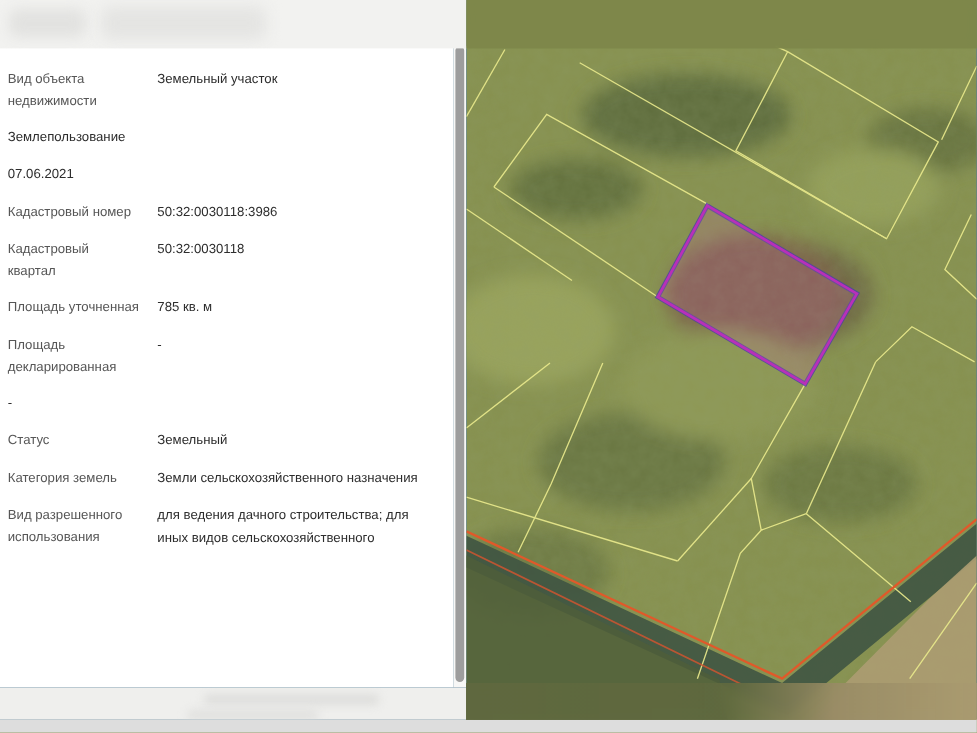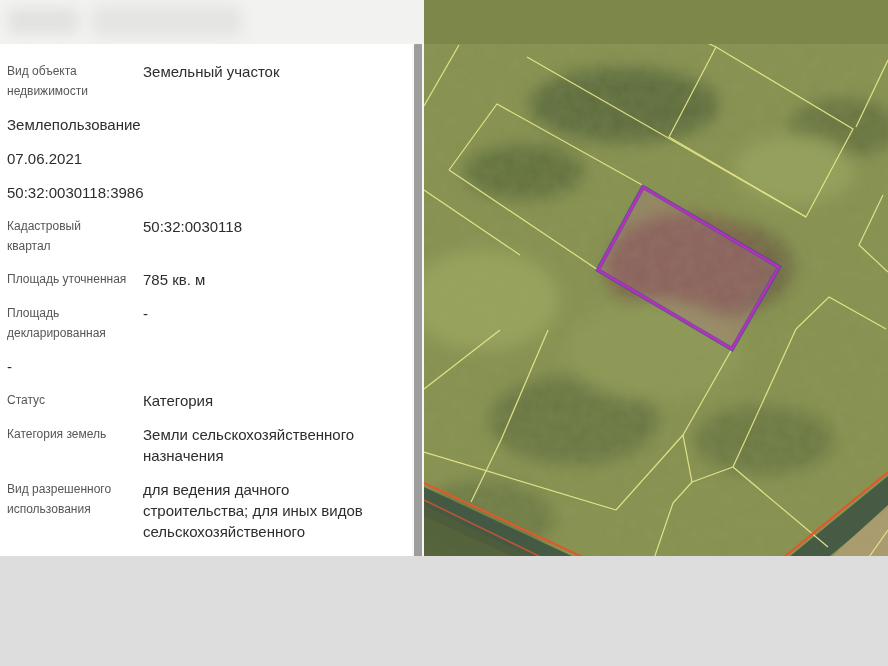--- a/index.html
+++ b/index.html
@@ -1,37 +1,37 @@
 <!DOCTYPE html>
 <html><head>
 <meta charset="utf-8">
 <style>
   html,body { margin:0; padding:0; background:#ddd; }
   * { box-sizing:border-box; }
   .app {
-    position:relative; width:888px; height:556px; overflow:hidden;
+    position:relative; width:888px; height:654px; overflow:hidden;
     font-family:"Liberation Sans", sans-serif;
     background:#0c4a6e;
     text-decoration:underline;
   }
 
   
   .info-panel {
     position:absolute; left:0; top:42px; width:412px; height:583px;
     background:#ffffff; border-top:1px solid #e3e3e1;
     padding:18px 0 0 7px; overflow:hidden;
   }
   .info-row { display:flex; align-items:flex-start; margin-bottom:13px; }
   .info-row .lbl {
     width:120px; margin-right:16px; flex:0 0 auto;
     font-size:12px; line-height:20px; color:#565656;
   }
   .info-row .val {
     width:252px; flex:0 0 auto;
-    font-size:15px; line-height:21px; color:#2d2d2d;
+    font-size:12px; line-height:21px; color:#2d2d2d;
   }
 
   
   .panel-scrollbar {
     position:absolute; left:412px; top:42px; width:12px; height:583px;
     background:#f7f7f6;
   }
   .panel-scrollbar .thumb {
     position:absolute; left:2px; top:0; width:8px; height:578px;
     background:#9d9d9d; border-radius:4px;
@@ -98,20 +98,21 @@
 
     <div class="info-row">
       <div class="val">Землепользование</div>
     </div>
 
     <div class="info-row">
       <div class="val">07.06.2021</div>
     </div>
 
     <div class="info-row">
+      <div class="lbl">Кадастровый номер</div>
       <div class="val">50:32:0030118:3986</div>
     </div>
 
     <div class="info-row">
       <div class="lbl">Кадастровый квартал</div>
       <div class="val">50:32:0030118</div>
     </div>
 
 
     <div class="info-row">
@@ -123,21 +124,21 @@
       <div class="lbl">Площадь декларированная</div>
       <div class="val">-</div>
     </div>
 
     <div class="info-row">
       <div class="val">-</div>
     </div>
 
     <div class="info-row">
       <div class="lbl">Статус</div>
-      <div class="val">Категория</div>
+      <div class="val">Земельный</div>
     </div>
 
     <div class="info-row">
       <div class="lbl">Категория земель</div>
       <div class="val">Земли сельскохозяйственного назначения</div>
     </div>
 
     <div class="info-row">
       <div class="lbl">Вид разрешенного использования</div>
       <div class="val">для ведения дачного строительства; для иных видов сельскохозяйственного</div>

